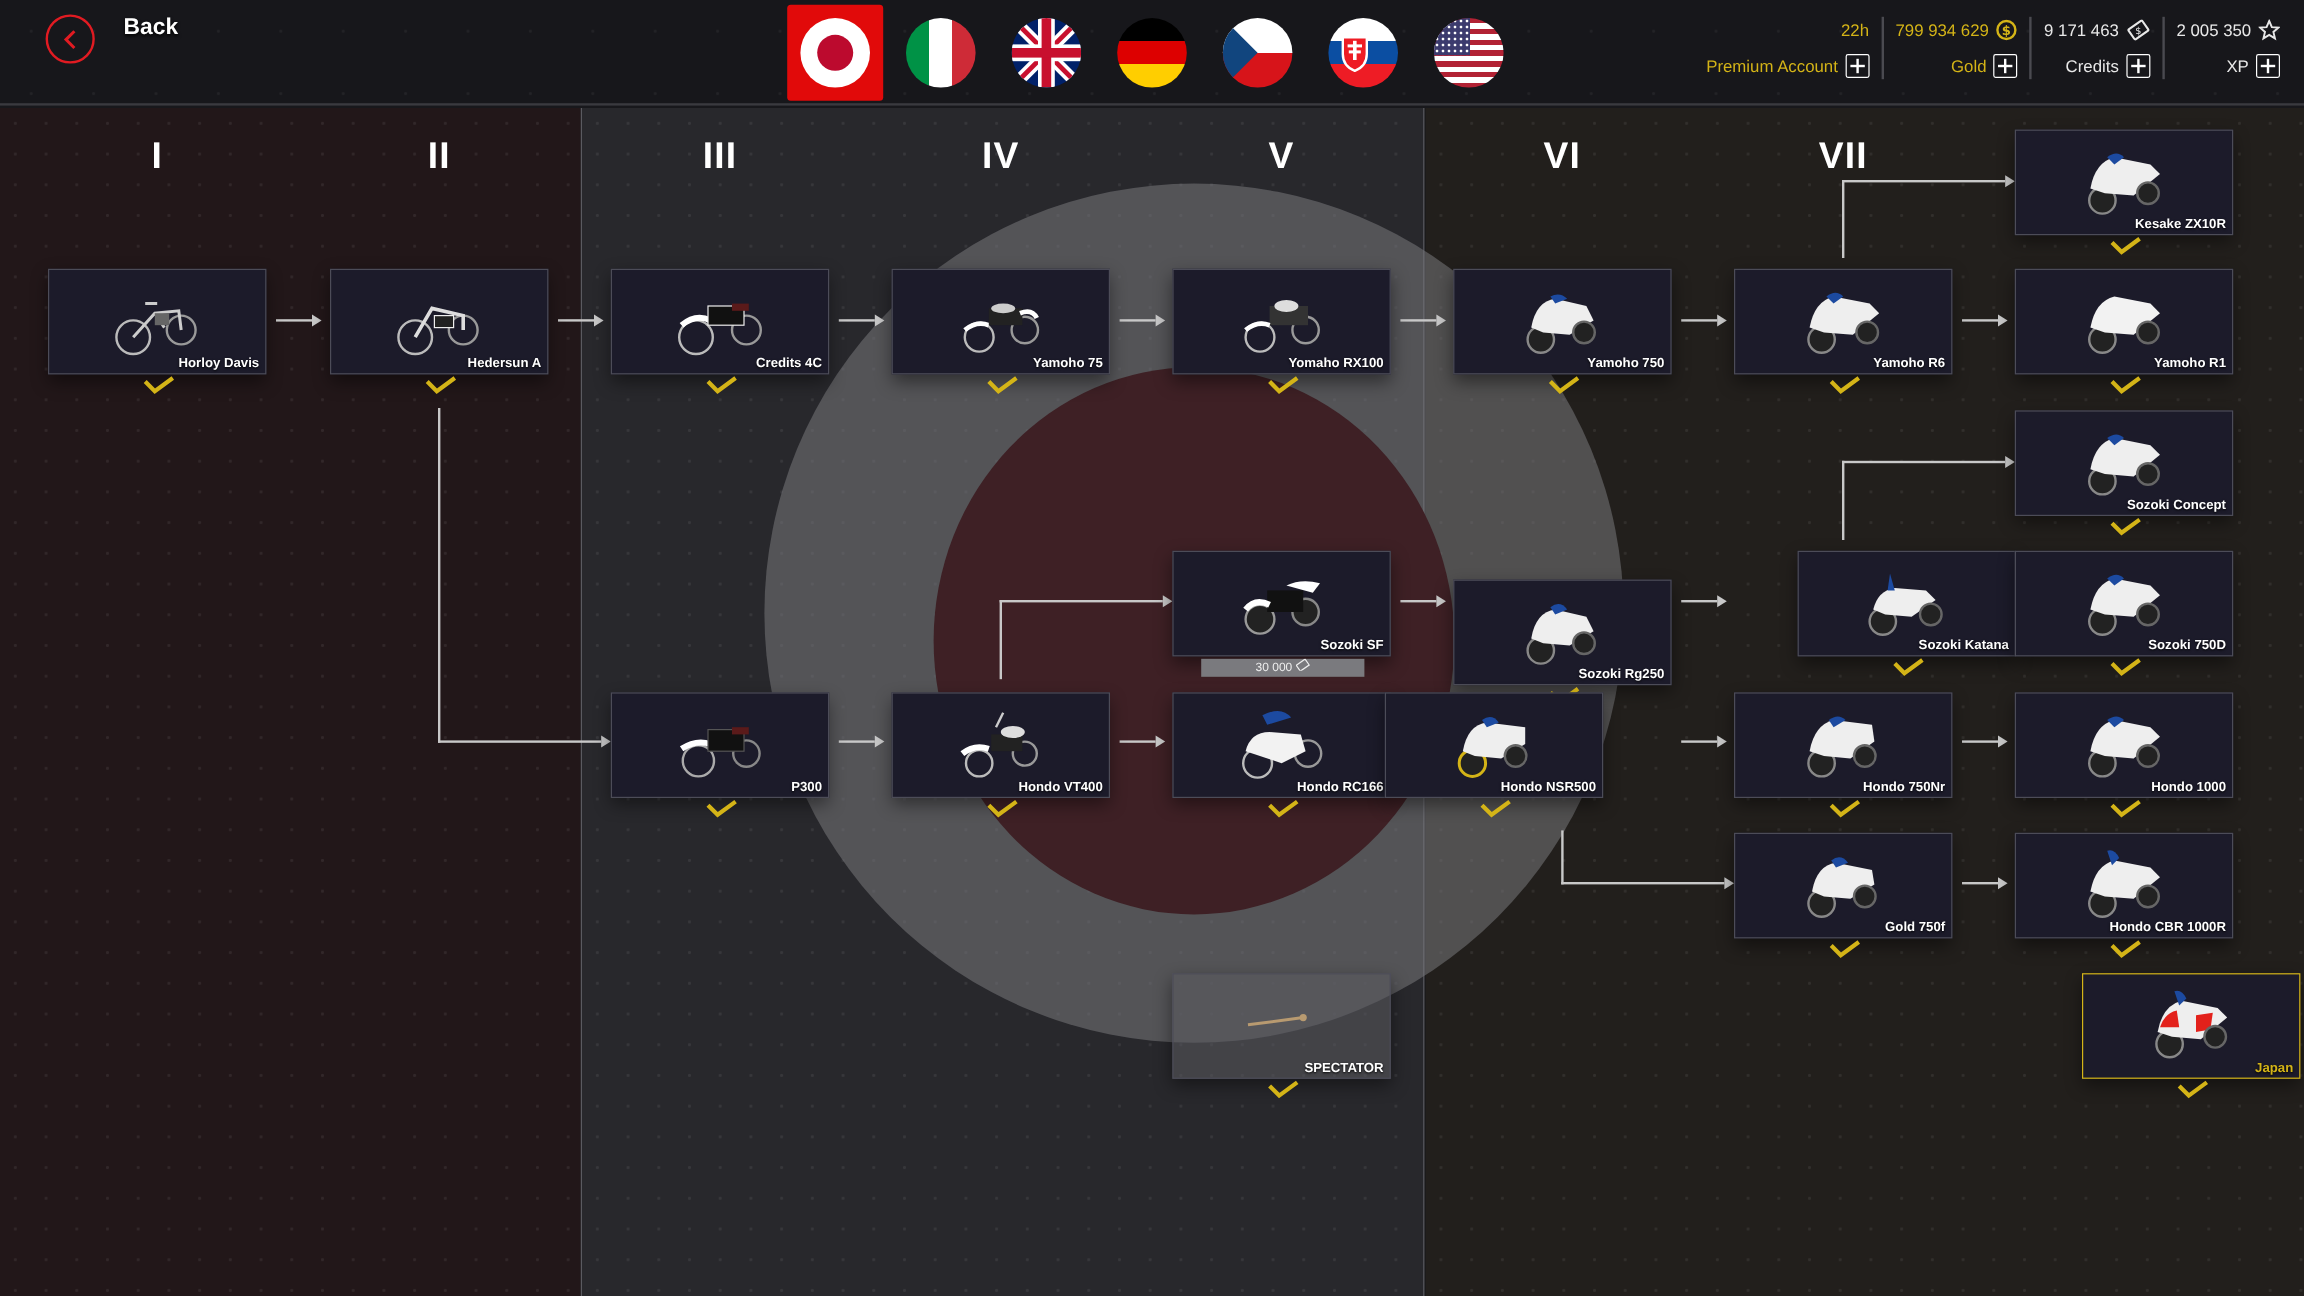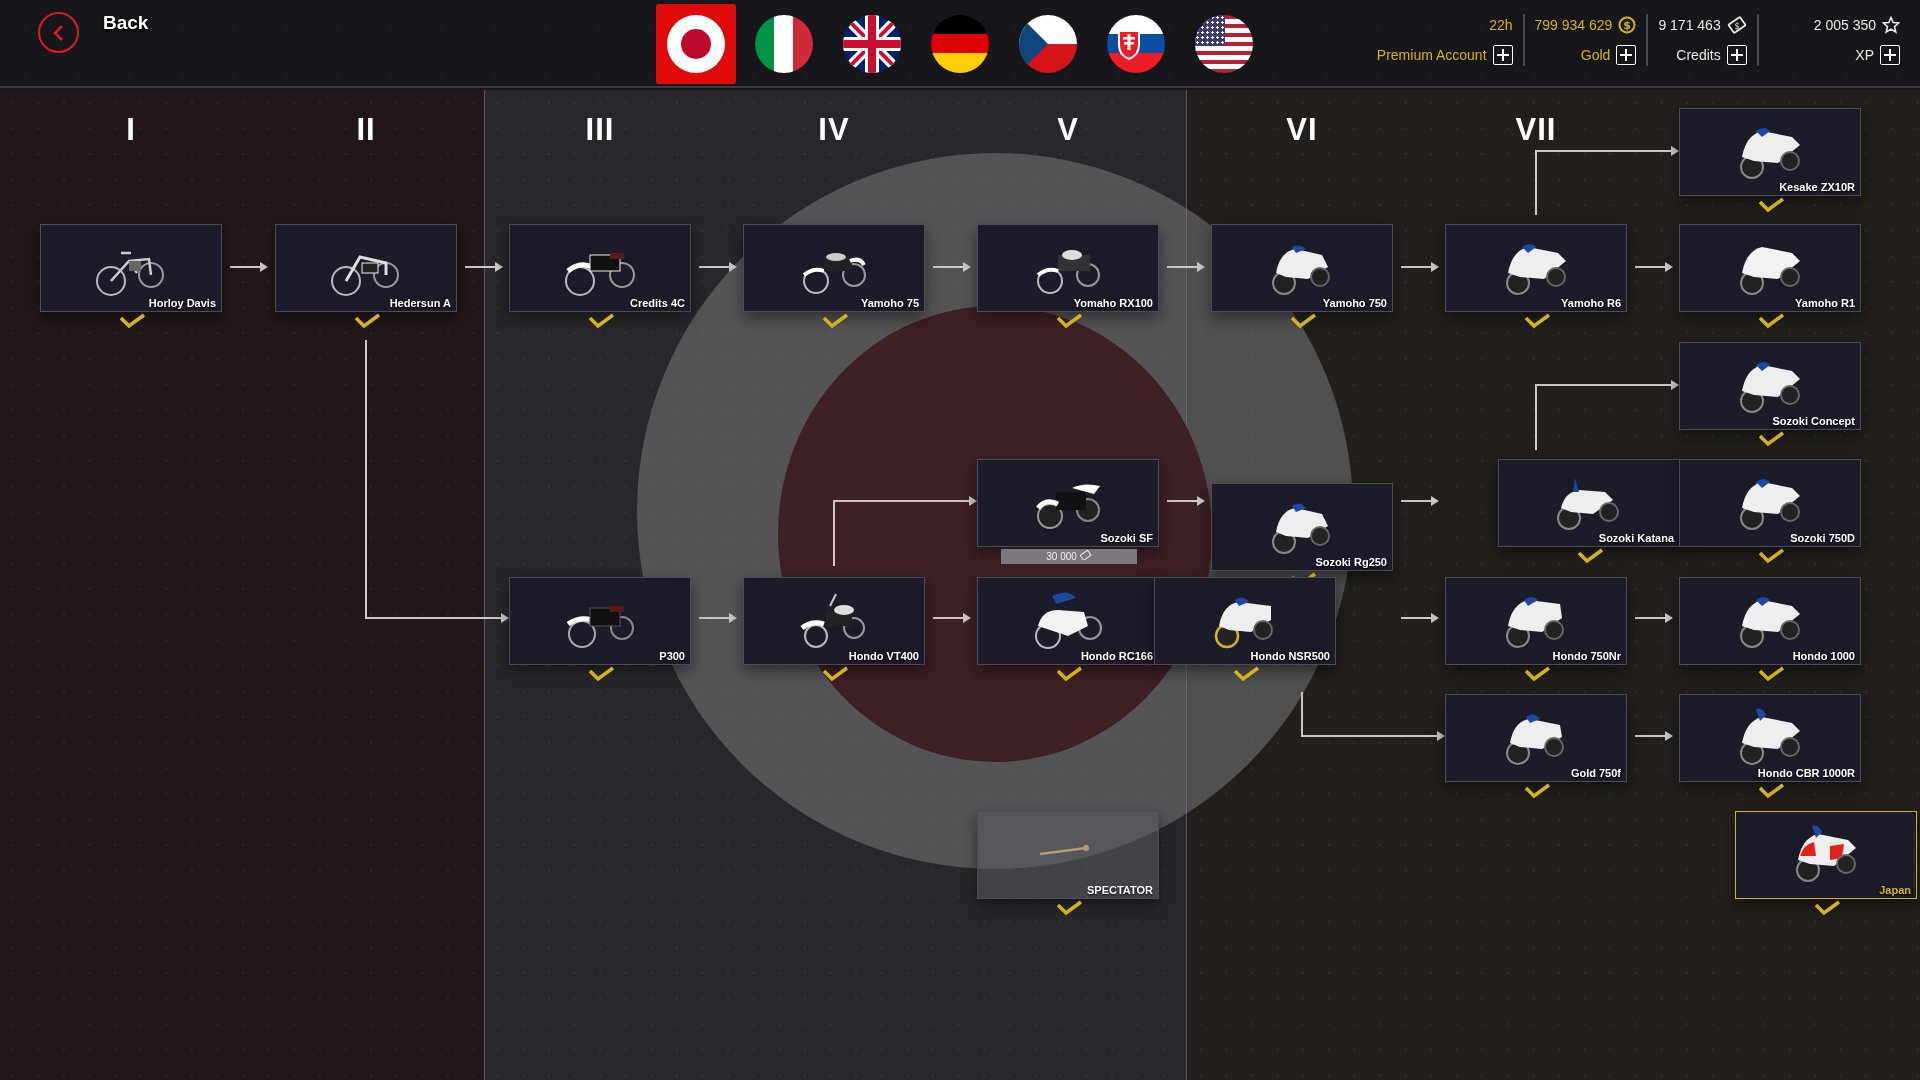--- a/index.html
+++ b/index.html
@@ -15,21 +15,21 @@
   .back-circle { width: 41px; height: 41px; border: 2px solid #e11b22; border-radius: 50%; display: flex; align-items: center; justify-content: center; }
   .back-label { margin-left: 24px; font-weight: bold; font-size: 19px; color: #fff; text-shadow: 0 2px 3px #000; }
 
   .flags { position: absolute; left: 656px; top: 4px; display: flex; align-items: center; }
   .flag-slot { width: 80px; height: 80px; margin-right: 8px; display: flex; align-items: center; justify-content: center; border-radius: 3px; cursor: pointer; }
   .flag-slot.active { background: #e10a0a; }
   .flag { width: 58px; height: 58px; border-radius: 50%; overflow: hidden; position: relative; }
 
   .currencies { position: absolute; right: 10px; top: 14px; display: flex; height: 52px; }
   .cur { display: flex; flex-direction: column; align-items: flex-end; padding: 0 10px; border-right: 2px solid #4a4a50; justify-content: space-between; }
-  .cur:last-child { border-right: none; margin-left: 45px; }
+  .cur:last-child { border-right: none; }
   .cur-top, .cur-bot { display: flex; align-items: center; font-size: 14px; height: 22px; }
   .cur .ic { margin-left: 6px; display: inline-flex; align-items: center; }
   .plus { width: 20px; height: 20px; border: 1.5px solid #fff; border-radius: 2px; margin-left: 6px; position: relative; cursor: pointer; }
   .plus::before, .plus::after { content: ""; position: absolute; background: #fff; }
   .plus::before { left: 3px; right: 3px; top: 8px; height: 2px; }
   .plus::after { top: 3px; bottom: 3px; left: 8px; width: 2px; }
   .gold { color: #d4b417; align-items: center; }
   .white { color: #e8e8e8; text-align: center; }
 
   

